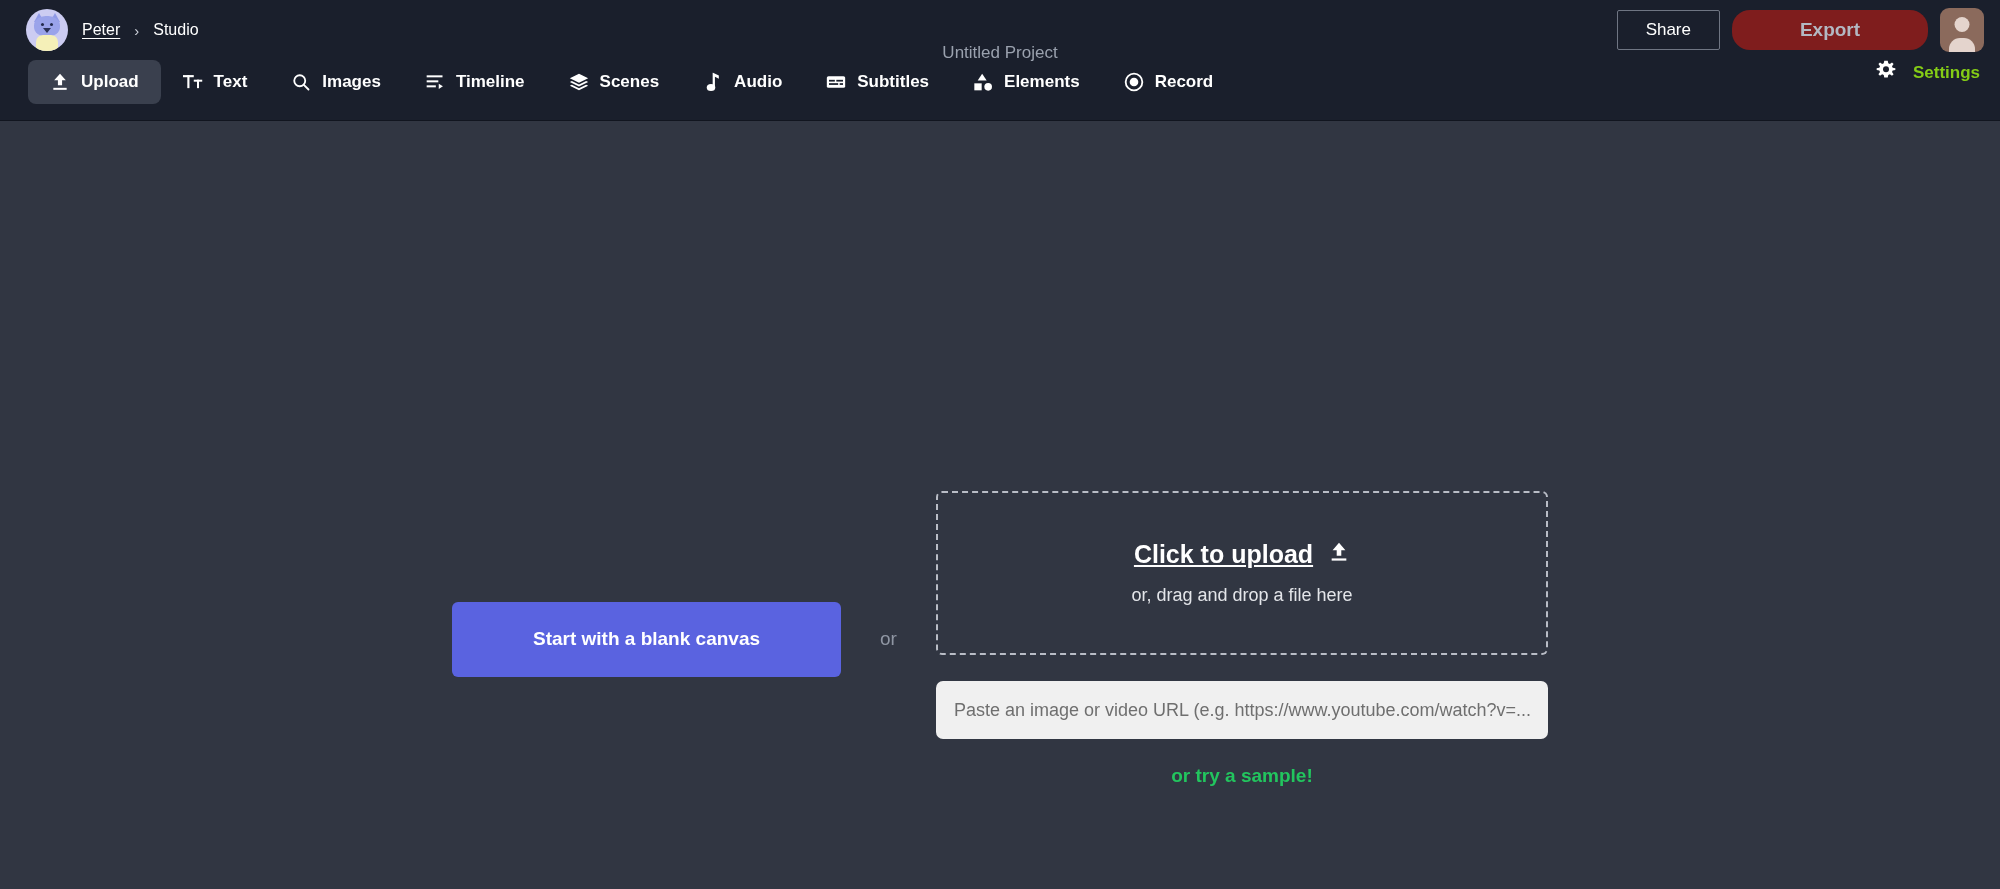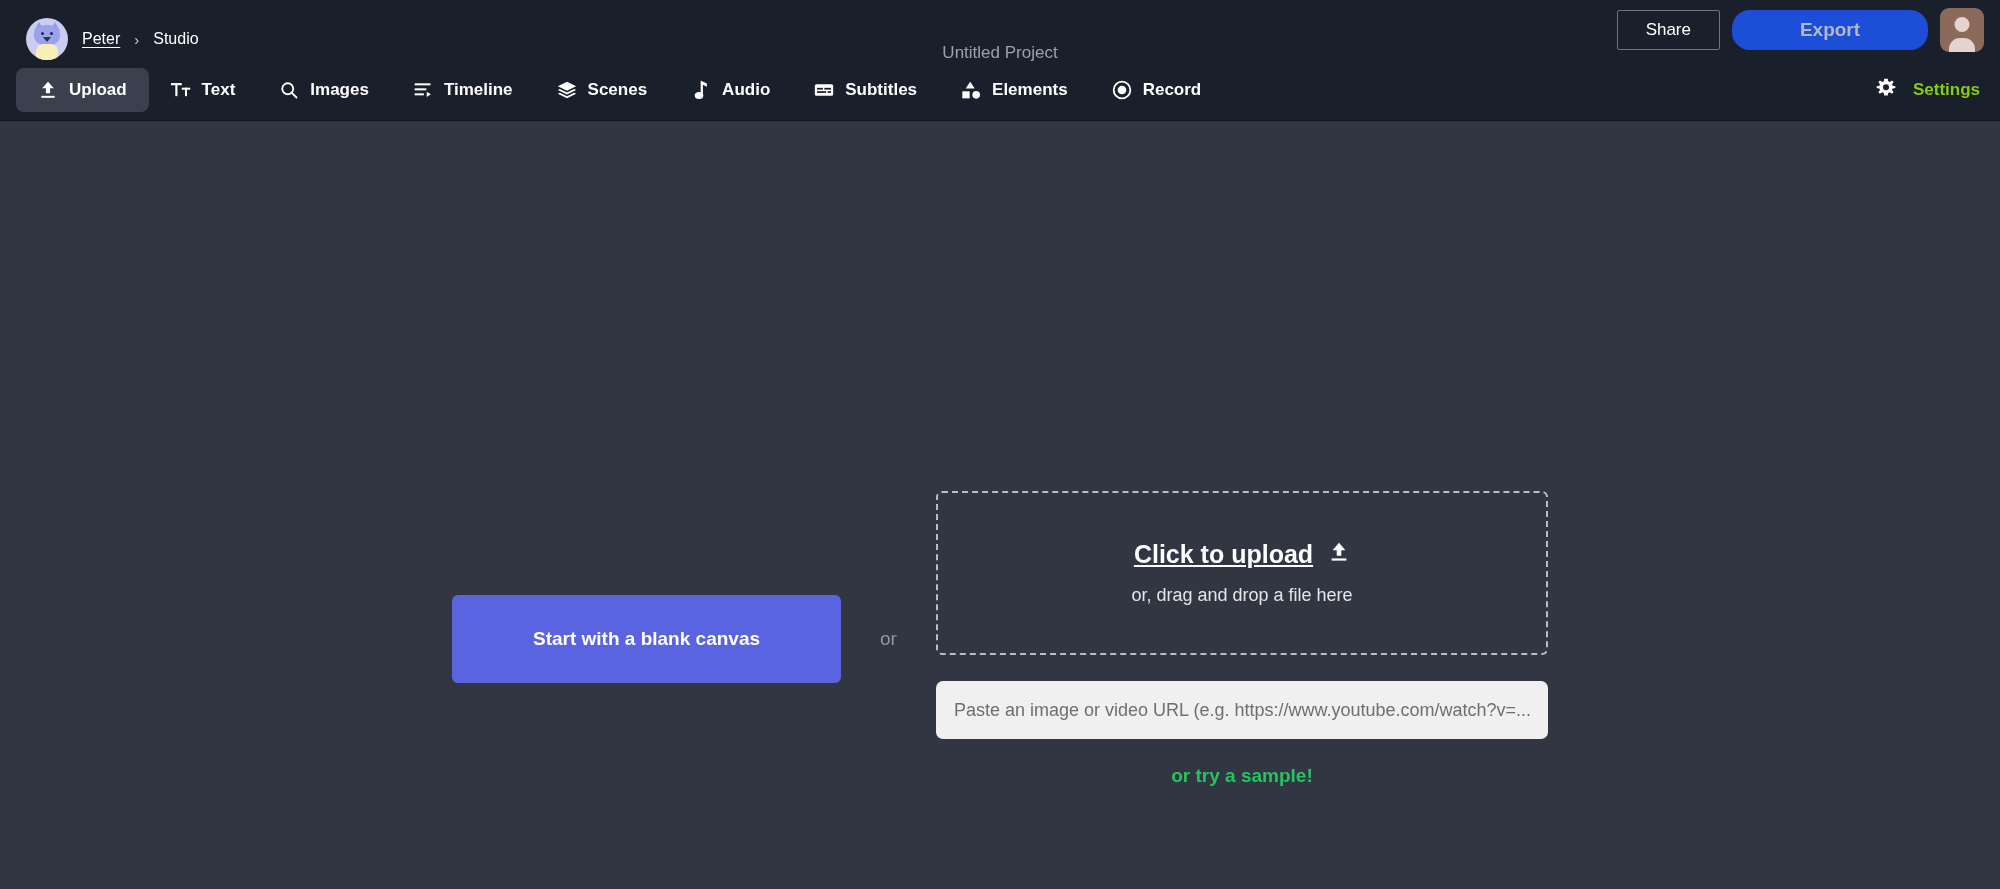--- a/index.html
+++ b/index.html
@@ -31,21 +31,21 @@
     background: #1a1f2c;
     height: 121px;
     flex: 0 0 121px;
     position: relative;
     border-bottom: 1px solid #11151f;
   }
 
   .header-row-1 {
     height: 60px;
     display: flex;
-    align-items: flex-end;
+    align-items: center;
     position: relative;
     padding-left: 26px;
   }
 
   .brand {
     display: flex;
     align-items: center;
     gap: 14px;
   }
 
@@ -142,21 +142,21 @@
     color: #ffffff;
     font-size: 17px;
     font-family: inherit;
     border-radius: 2px;
     height: 40px;
     padding: 0 28px;
     cursor: pointer;
   }
 
   .btn-export {
-    background: #1d4ed8;
+    background: #7f1d1d;
     border: none;
     color: #b3b8c2;
     font-size: 19px;
     font-weight: 700;
     font-family: inherit;
     border-radius: 18px;
     height: 40px;
     width: 196px;
     cursor: pointer;
   }
@@ -185,22 +185,22 @@
     transform: translateX(-50%);
     width: 26px; height: 18px;
     border-radius: 11px 11px 0 0;
     background: #e4d4cd;
   }
 
   
   .header-row-2 {
     height: 60px;
     display: flex;
-    align-items: center;
-    padding-left: 16px;
+    align-items: flex-start;
+    padding-left: 28px;
     position: relative;
   }
 
   .tab {
     display: flex;
     align-items: center;
     gap: 11px;
     height: 44px;
     padding: 0 22px;
     border-radius: 8px;
@@ -263,21 +263,21 @@
   }
 
   .btn-blank {
     background: #5a63e0;
     border: none;
     color: #ffffff;
     font-size: 19px;
     font-weight: 700;
     font-family: inherit;
     width: 389px;
-    height: 88px;
+    height: 75px;
     border-radius: 6px;
     cursor: pointer;
   }
 
   .or-word {
     color: #8f96a3;
     font-size: 19px;
     width: 95px;
     text-align: center;
     flex: 0 0 95px;

